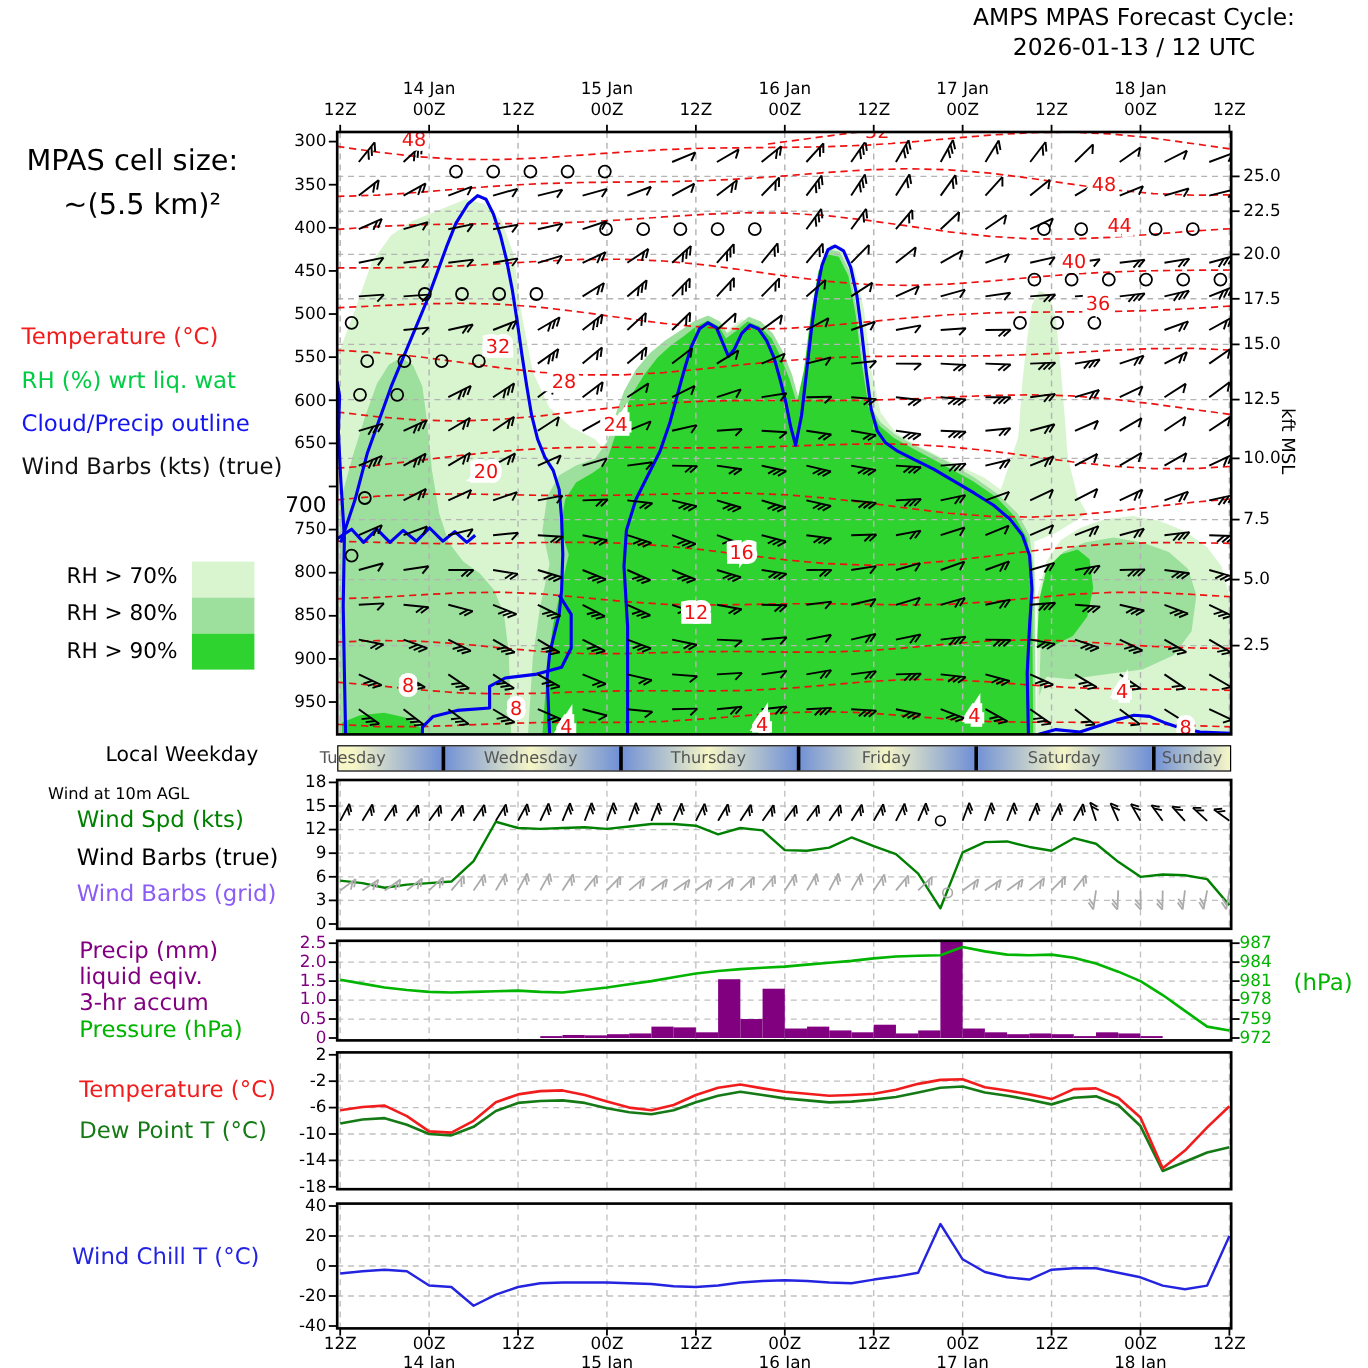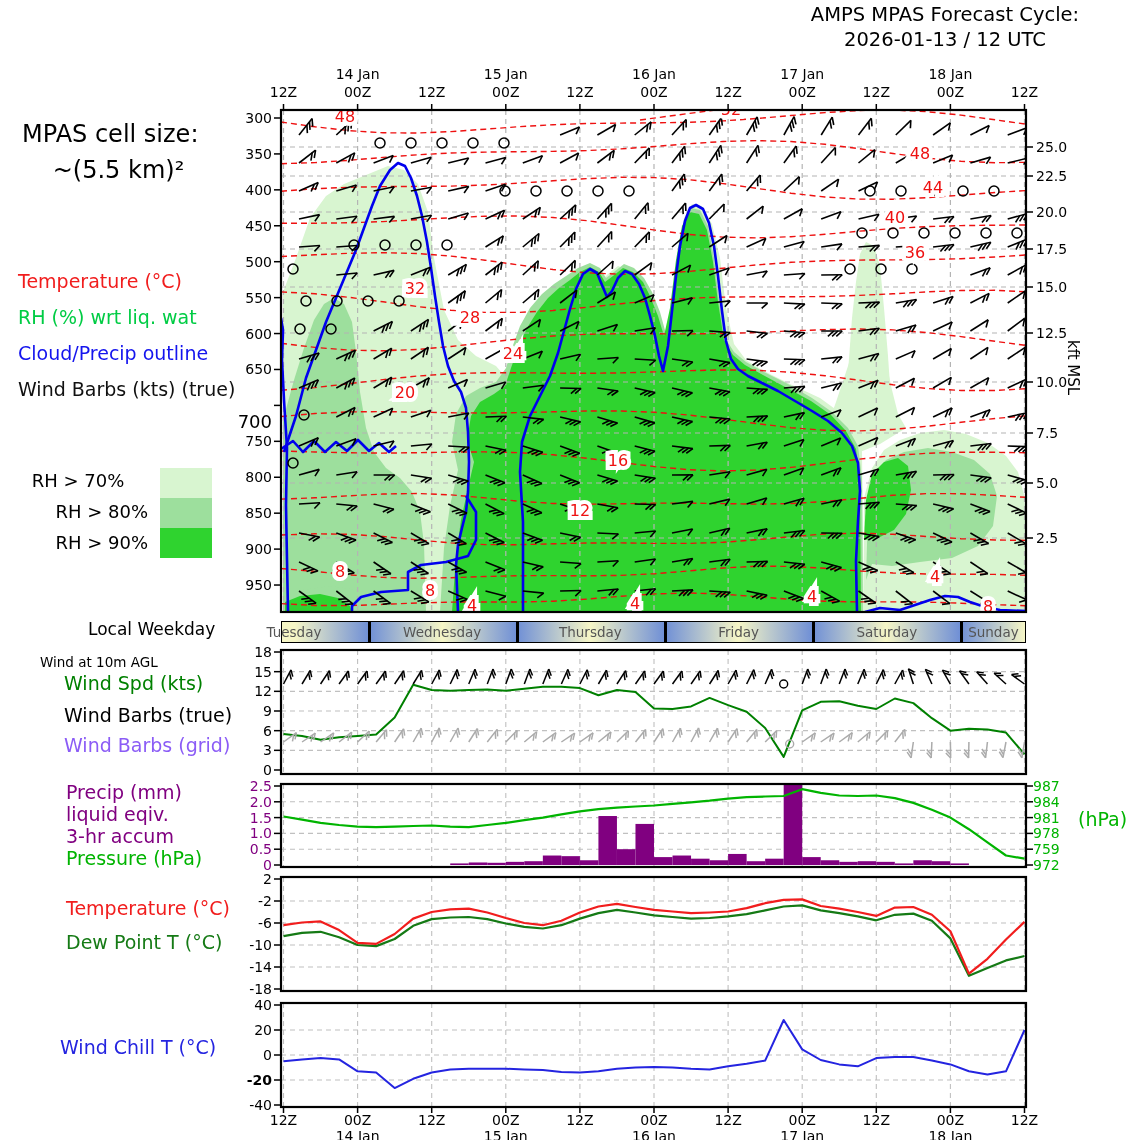--- a/index.html
+++ b/index.html
@@ -42,21 +42,21 @@
 <div id="page">
 
 <div class="lbl hdrR hdrR1">AMPS MPAS Forecast Cycle:</div>
 <div class="lbl hdrR hdrR2">2026-01-13 / 12 UTC</div>
 <div class="lbl cell1">MPAS cell size:</div>
 <div class="lbl cell2">~(5.5 km)²</div>
 <div class="lbl leg" style="top:272px;color:#f11d1d;">Temperature (°C)</div>
 <div class="lbl leg" style="top:308px;color:#00cc44;">RH (%) wrt liq. wat</div>
 <div class="lbl leg" style="top:344px;color:#1414ee;">Cloud/Precip outline</div>
 <div class="lbl leg" style="top:380px;color:#111;">Wind Barbs (kts) (true)</div>
-<div class="lbl rhlab" style="top:472px;text-align:center;">RH &gt; 70%</div>
+<div class="lbl rhlab" style="top:472px;">RH &gt; 70%</div>
 <div class="lbl rhlab" style="top:503px;">RH &gt; 80%</div>
 <div class="lbl rhlab" style="top:534px;">RH &gt; 90%</div>
 <div class="rhsw" style="top:468px;background:#d8f5d0;"></div>
 <div class="rhsw" style="top:498px;background:#9ddf9d;"></div>
 <div class="rhsw" style="top:528px;background:#2fd32f;"></div>
 <div class="lbl wkd">Local Weekday</div>
 <div class="lbl w10">Wind at 10m AGL</div>
 <div class="lbl wspd" style="color:#008000;">Wind Spd (kts)</div>
 <div class="lbl wbt">Wind Barbs (true)</div>
 <div class="lbl wbg" style="color:#8b5cf6;">Wind Barbs (grid)</div>
@@ -1642,17 +1642,17 @@
       <div class="tick" style="transform: translateY(-50%); color: rgb(0, 180, 0); font-size: 14px; left: 1033px; top: 865px;">972</div>
       <div class="tick" style="transform: translate(-100%, -50%); font-size: 14px; left: 272px; top: 879px;">2</div>
       <div class="tick" style="transform: translate(-100%, -50%); font-size: 14px; left: 272px; top: 901px;">-2</div>
       <div class="tick" style="transform: translate(-100%, -50%); font-size: 14px; left: 272px; top: 923px;">-6</div>
       <div class="tick" style="transform: translate(-100%, -50%); font-size: 14px; left: 272px; top: 945px;">-10</div>
       <div class="tick" style="transform: translate(-100%, -50%); font-size: 14px; left: 272px; top: 967px;">-14</div>
       <div class="tick" style="transform: translate(-100%, -50%); font-size: 14px; left: 272px; top: 989px;">-18</div>
       <div class="tick" style="transform: translate(-100%, -50%); font-size: 14px; left: 272px; top: 1005px;">40</div>
       <div class="tick" style="transform: translate(-100%, -50%); font-size: 14px; left: 272px; top: 1030px;">20</div>
       <div class="tick" style="transform: translate(-100%, -50%); font-size: 14px; left: 272px; top: 1055px;">0</div>
-      <div class="tick" style="transform: translate(-100%, -50%); font-size: 14px; left: 272px; top: 1080px; font-weight: bold;">-20</div>
+      <div class="tick" style="transform: translate(-100%, -50%); font-size: 14px; left: 272px; top: 1080px;">-20</div>
       <div class="tick" style="transform: translate(-100%, -50%); font-size: 14px; left: 272px; top: 1105px;">-40</div>
     </div>
 
 </div>
 
 </body></html>

